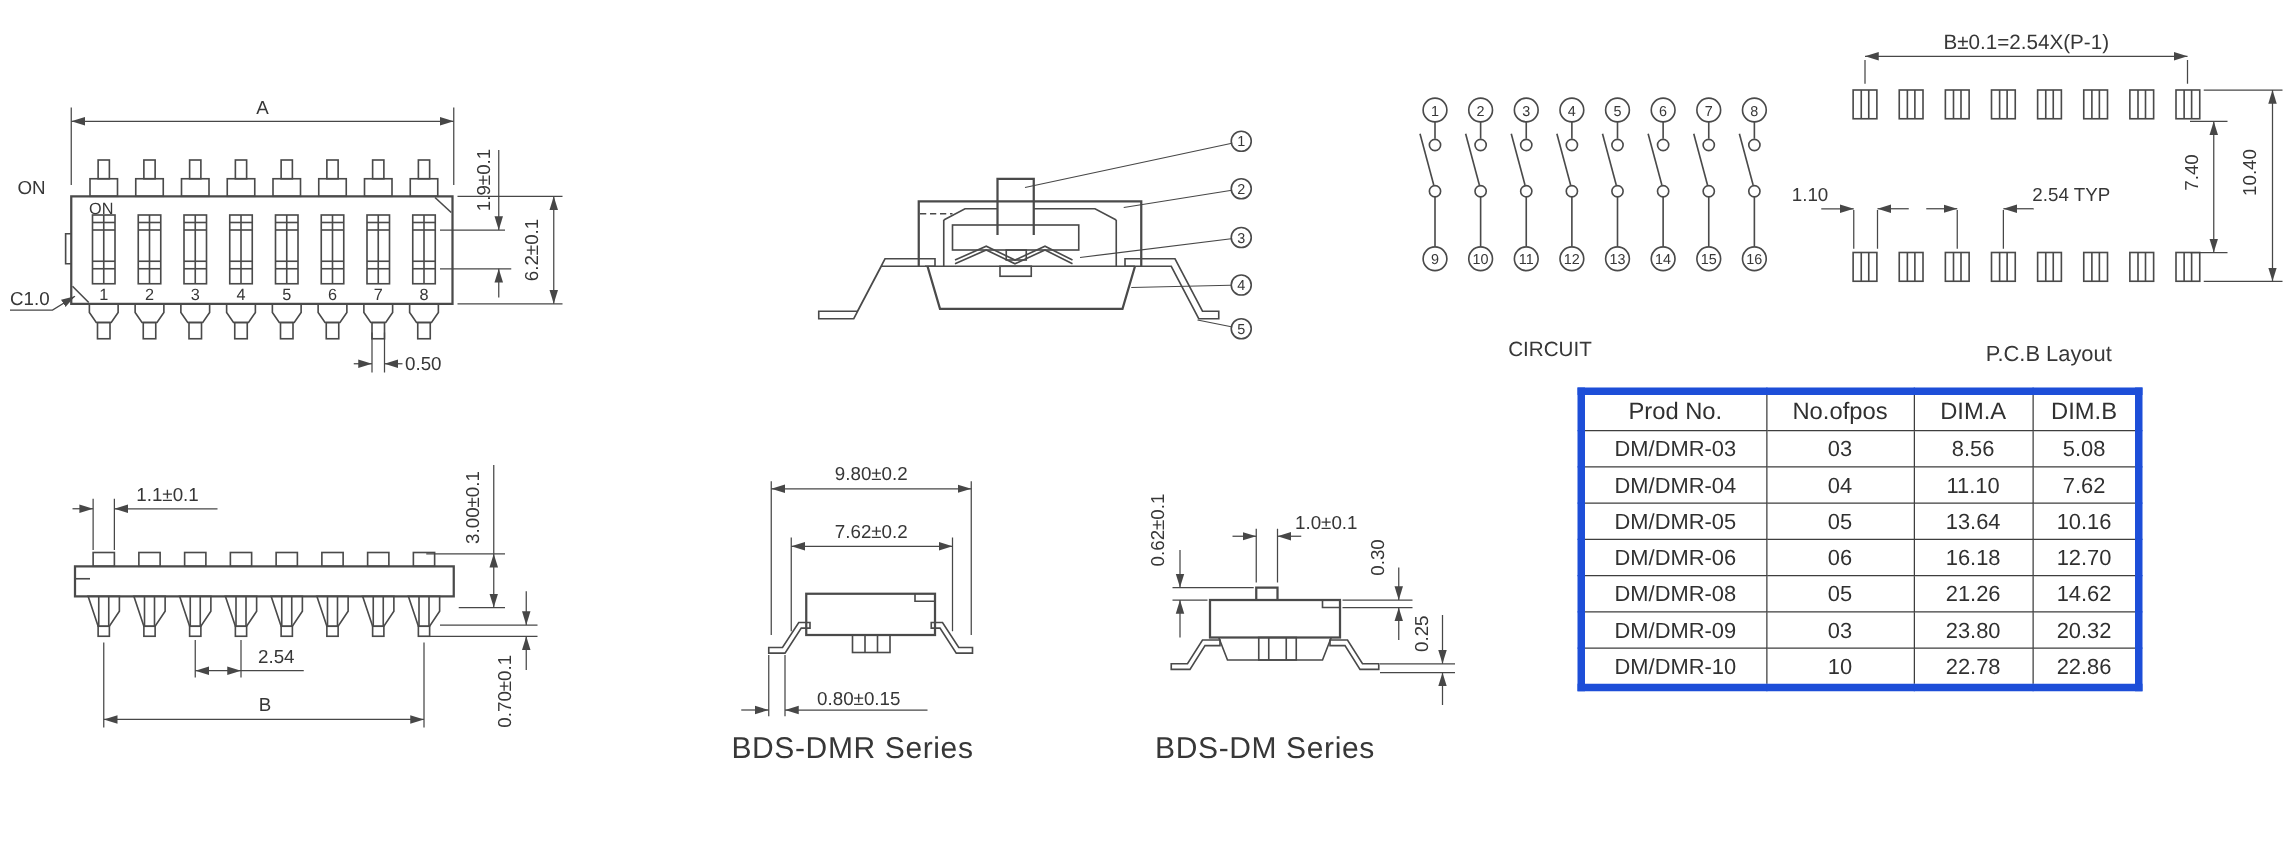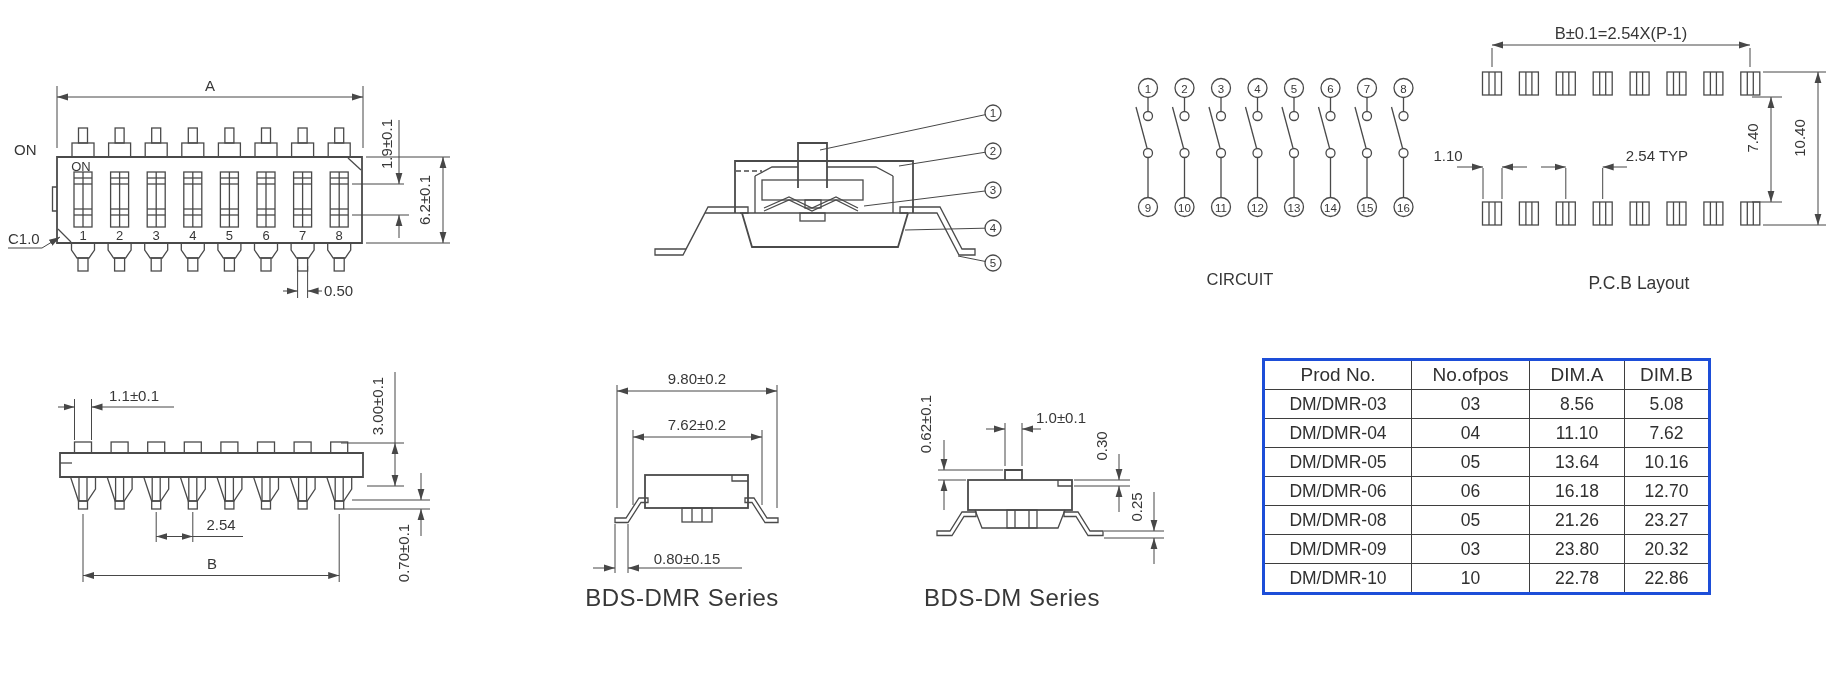--- a/index.html
+++ b/index.html
@@ -8,21 +8,21 @@
   svg text{font-family:"Liberation Sans",sans-serif;fill:#373737;}
   .ln{stroke:#4a4a4a;stroke-width:1.3;fill:none;}
   .ln2{stroke:#4a4a4a;stroke-width:1.8;fill:none;}
   .dl{stroke:#474747;stroke-width:1;fill:none;}
   .fw{fill:#ffffff;stroke:#4a4a4a;stroke-width:1.3;}
   .dash{stroke-dasharray:5 3;}
   .t11{font-size:11.5px;} .t13{font-size:13px;} .t15{font-size:15px;}
   .t16{font-size:16.5px;} .t17{font-size:17.5px;} .t24{font-size:24px;letter-spacing:0.5px;}
   .mid{text-anchor:middle;}
   .tblwrap{position:absolute;left:1262px;top:310px;width:446px;}
-  table.spec{border-collapse:collapse;table-layout:fixed;width:446px;border:3px solid #1d4ed8;color:#303030;margin-top:48px;}
+  table.spec{border-collapse:collapse;table-layout:fixed;width:446px;border:6px solid #1d4ed8;color:#303030;}
   table.spec th, table.spec td{border:1.5px solid #3e3e3e;text-align:center;vertical-align:middle;height:28px;padding:0;font-weight:normal;}
   table.spec th{font-size:19px;}
   table.spec td{font-size:17.5px;}
 </style>
 </head>
 <body>
 
 <div class="canvas">
 <svg width="1836" height="674" viewBox="0 0 1836 674">
   <defs>
@@ -529,21 +529,21 @@
           <tr>
             <td>DM/DMR-06</td>
             <td>06</td>
             <td>16.18</td>
             <td>12.70</td>
           </tr>
           <tr>
             <td>DM/DMR-08</td>
             <td>05</td>
             <td>21.26</td>
-            <td>23.27</td>
+            <td>14.62</td>
           </tr>
           <tr>
             <td>DM/DMR-09</td>
             <td>03</td>
             <td>23.80</td>
             <td>20.32</td>
           </tr>
           <tr>
             <td>DM/DMR-10</td>
             <td>10</td>

